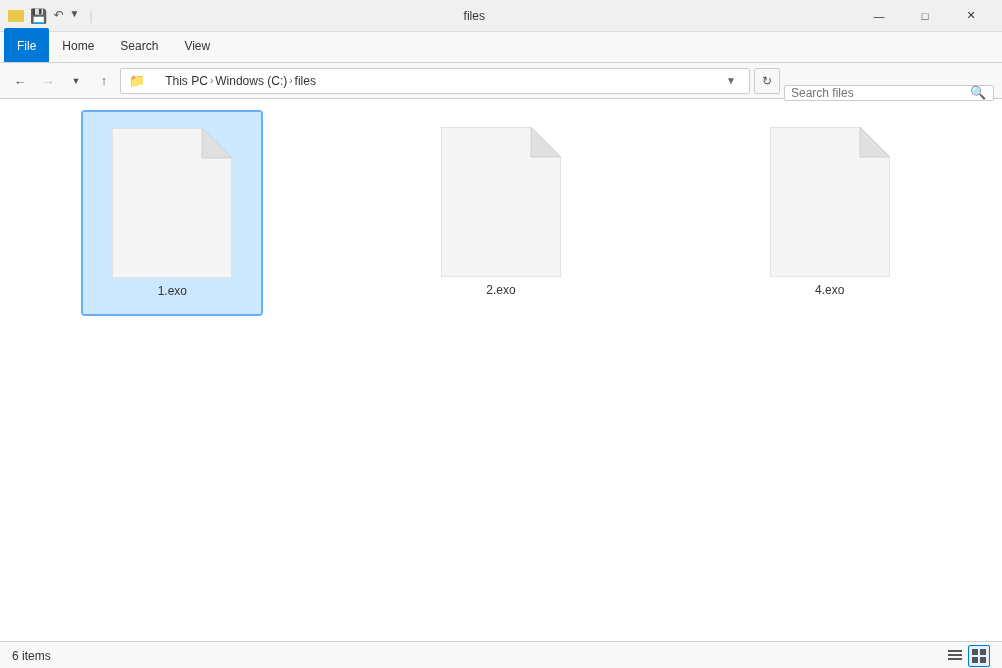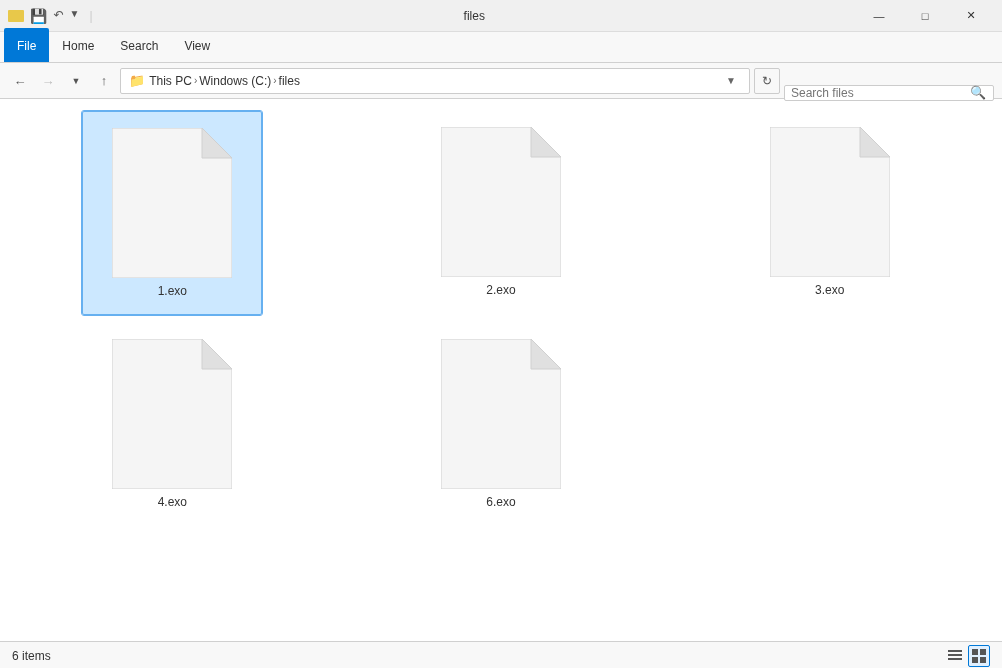--- a/index.html
+++ b/index.html
@@ -95,20 +95,21 @@
       padding: 0 8px;
       gap: 4px;
       cursor: text;
     }
     .address-breadcrumb {
       display: flex;
       align-items: center;
       gap: 2px;
       font-size: 12px;
       color: #333;
+      margin-left: 16px;
     }
     .breadcrumb-sep { color: #666; font-size: 10px; }
     .address-arrow {
       margin-left: auto;
       width: 20px; height: 20px;
       background: transparent;
       border: none;
       cursor: pointer;
       display: flex; align-items: center; justify-content: center;
       font-size: 10px; color: #666;
@@ -290,50 +291,32 @@
     <div class="file-item">
       <div class="file-icon">
         <svg viewBox="0 0 120 150" xmlns="http://www.w3.org/2000/svg">
           <polygon points="0,0 90,0 120,30 120,150 0,150" fill="#f5f5f5" stroke="#d0d0d0" stroke-width="1"></polygon>
           <polygon points="90,0 90,30 120,30" fill="#e0e0e0" stroke="#d0d0d0" stroke-width="1"></polygon>
         </svg>
       </div>
       <span class="file-name">2.exo</span>
     </div>
 
-    <div class="file-item">
-      <div class="file-icon">
-        <svg viewBox="0 0 120 150" xmlns="http://www.w3.org/2000/svg">
-          <polygon points="0,0 90,0 120,30 120,150 0,150" fill="#f5f5f5" stroke="#d0d0d0" stroke-width="1"></polygon>
-          <polygon points="90,0 90,30 120,30" fill="#e0e0e0" stroke="#d0d0d0" stroke-width="1"></polygon>
-        </svg>
-      </div>
-      <span class="file-name">3.exo</span>
-    </div>
 
     <div class="file-item">
       <div class="file-icon">
         <svg viewBox="0 0 120 150" xmlns="http://www.w3.org/2000/svg">
           <polygon points="0,0 90,0 120,30 120,150 0,150" fill="#f5f5f5" stroke="#d0d0d0" stroke-width="1"></polygon>
           <polygon points="90,0 90,30 120,30" fill="#e0e0e0" stroke="#d0d0d0" stroke-width="1"></polygon>
         </svg>
       </div>
       <span class="file-name">4.exo</span>
     </div>
 
 
-    <div class="file-item">
-      <div class="file-icon">
-        <svg viewBox="0 0 120 150" xmlns="http://www.w3.org/2000/svg">
-          <polygon points="0,0 90,0 120,30 120,150 0,150" fill="#f5f5f5" stroke="#d0d0d0" stroke-width="1"></polygon>
-          <polygon points="90,0 90,30 120,30" fill="#e0e0e0" stroke="#d0d0d0" stroke-width="1"></polygon>
-        </svg>
-      </div>
-      <span class="file-name">6.exo</span>
-    </div>
 
   </div>
 </div>
 
 <div class="status-bar">
   <span class="status-text">6 items</span>
   <div class="view-controls">
     <button class="view-btn" title="Details">
       <svg width="14" height="14" viewBox="0 0 14 14" xmlns="http://www.w3.org/2000/svg">
         <rect x="0" y="1" width="14" height="2" fill="#555"></rect>

